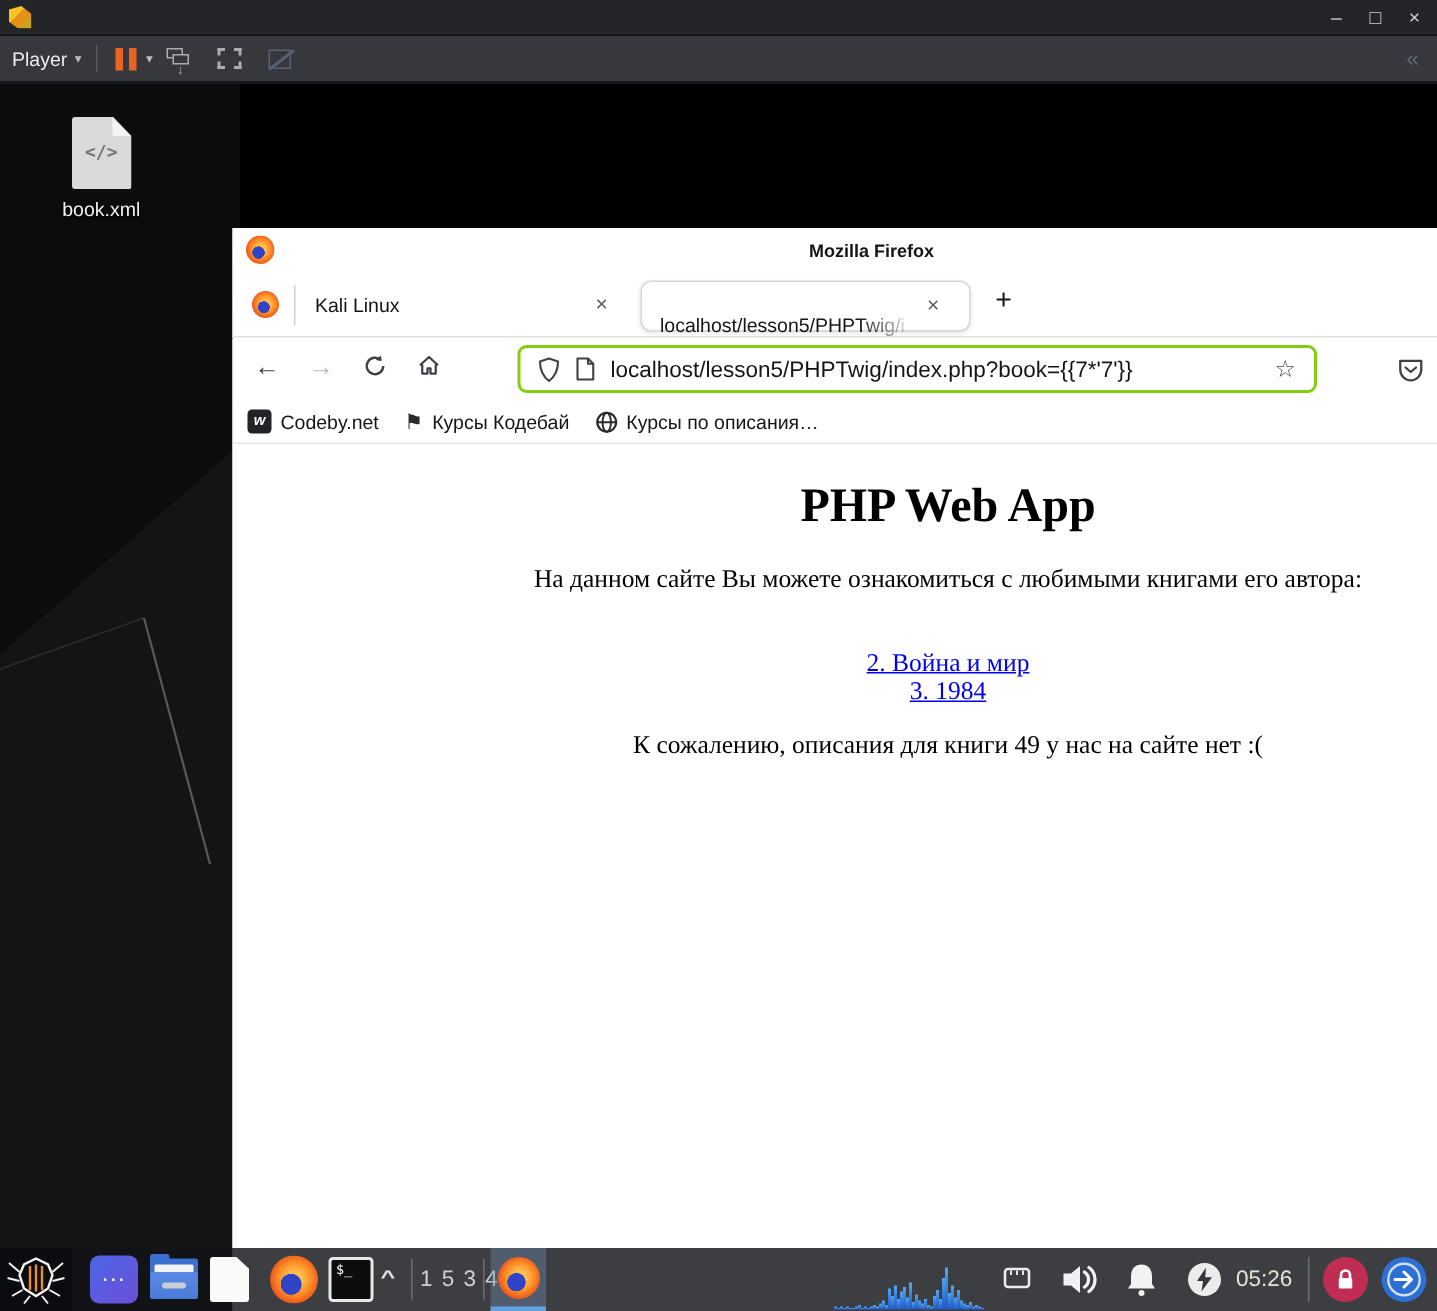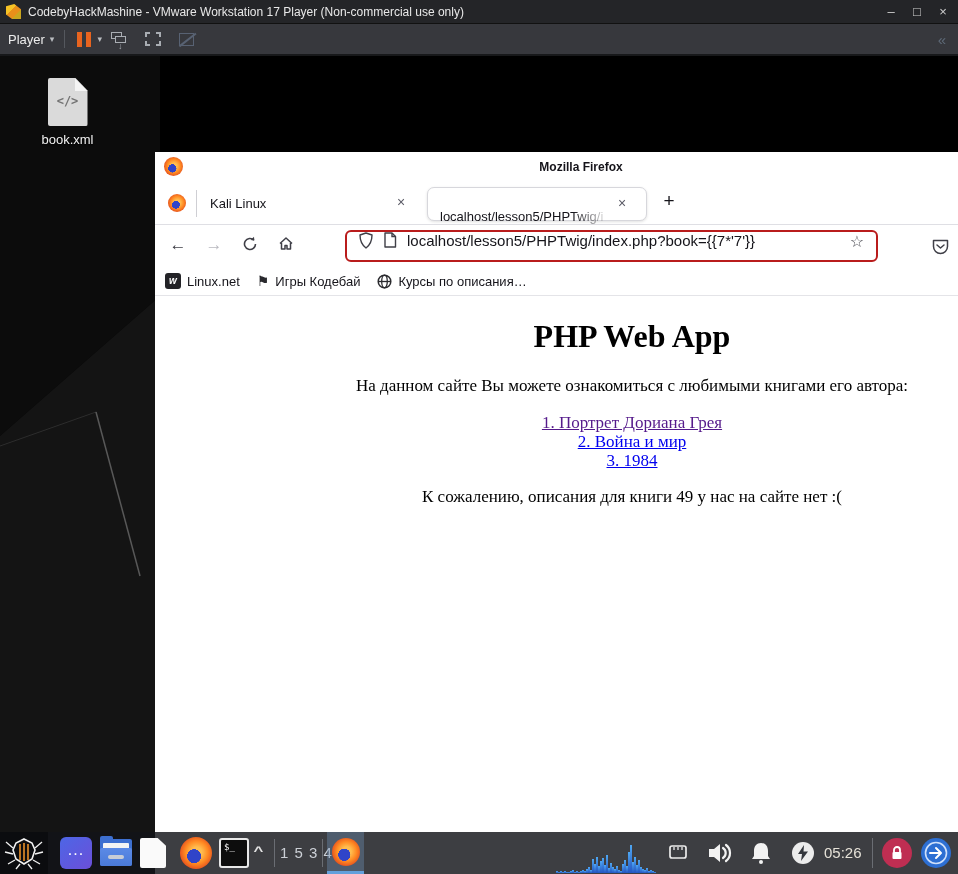--- a/index.html
+++ b/index.html
@@ -65,21 +65,21 @@
       -webkit-mask-image:linear-gradient(90deg,#000 78%,transparent 100%); mask-image:linear-gradient(90deg,#000 78%,transparent 100%);margin-top:13px; }
   .tab2-close { left:190px; top:7px; position:absolute; font-size:14px; color:#5b5b66; }
   .newtab-btn { position:absolute; left:502px; top:8px; font-size:19px; color:#15141a; font-weight:300; width:24px; text-align:center; }
 
   .ff-navbar { position:absolute; left:0; top:74px; width:100%; height:41px; background:#fff; }
   .nav-btn { position:absolute; top:9px; font-size:17px; color:#3f3f47; width:22px; text-align:center; }
   .nav-back { left:12px; }
   .nav-fwd { left:48px; color:#b8b8bf; }
   .nav-reload { left:84px; top:10px; }
   .nav-home { left:120px; top:10px; }
-  .urlbar { position:absolute; left:190px; top:4px; width:533px; height:32px; background:#fff; border:2px solid #b91c1c; border-radius:6px; display:flex; }
+  .urlbar { position:absolute; left:190px; top:4px; width:533px; height:32px; background:#fff; border:2px solid #84cc16; border-radius:6px; display:flex; align-items:center; }
   .url-shield { margin-left:11px; }
   .url-page { margin-left:9px; }
   .url-text { margin-left:10px; font-size:15px; color:#15141a; white-space:nowrap; }
   .url-star { margin-left:auto; margin-right:12px; font-size:16px; color:#4a4a52; }
   .pocket { position:absolute; left:776px; top:11px; }
 
   .ff-bookmarks { position:absolute; left:0; top:115px; width:100%; height:29px; background:#fff; border-bottom:1px solid #e4e4e8; display:flex; align-items:center; padding-left:10px; gap:17px; }
   .bm-item { display:flex; align-items:center; gap:6px; font-size:13px; color:#15141a; }
   .bm-codeby { width:16px; height:16px; background:#232327; border-radius:3px; color:#fff; font-size:10px; font-weight:bold; font-style:italic; text-align:center; line-height:16px; }
   .bm-flag { font-size:14px; color:#2a2a2e; line-height:16px; }
@@ -121,21 +121,20 @@
   .tb-pow { left:791px; top:9px; }
   .clock { left:824px; top:12px; color:#e6e2d8; font-size:15px; }
   .lock-circle { left:882px; top:6px; width:30px; height:30px; border-radius:50%; background:#bf2e52; display:flex; align-items:center; justify-content:center; }
   .go-circle { left:921px; top:6px; width:30px; height:30px; border-radius:50%; background:#2d6fd3; display:flex; align-items:center; justify-content:center; }
 </style>
 </head>
 <body>
 
 <div class="vm-titlebar">
   <div class="vm-logo"></div>
-  <div class="vm-title">CodebyHackMashine - VMware Workstation 17 Player (Non-commercial use only)</div>
   <div class="vm-controls">
     <div class="vm-ctl">–</div>
     <div class="vm-ctl">□</div>
     <div class="vm-ctl">×</div>
   </div>
 </div>
 
 <div class="vm-toolbar">
   <div class="vm-player">
     <span>Player</span>
@@ -225,42 +224,42 @@
       <svg width="19" height="19" viewBox="0 0 19 19">
           <path d="M2.5 3.5h14v6a7 7 0 0 1-14 0Z" fill="none" stroke="#3f3f47" stroke-width="1.5" stroke-linejoin="round"></path>
           <path d="M6 8l3.5 3L13 8" fill="none" stroke="#3f3f47" stroke-width="1.5" stroke-linecap="round" stroke-linejoin="round"></path>
         </svg>
     </div>
   </div>
 
   <div class="ff-bookmarks">
     <div class="bm-item">
       <span class="bm-codeby">w</span>
-      <span>Linux.net</span>
+      <span>Codeby.net</span>
     </div>
     <div class="bm-item">
       <span class="bm-flag">⚑</span>
-      <span>Игры Кодебай</span>
+      <span>Курсы Кодебай</span>
     </div>
     <div class="bm-item">
       <svg width="15" height="15" viewBox="0 0 15 15">
           <circle cx="7.5" cy="7.5" r="6.3" fill="none" stroke="#2a2a2e" stroke-width="1.5"></circle>
           <ellipse cx="7.5" cy="7.5" rx="2.8" ry="6.3" fill="none" stroke="#2a2a2e" stroke-width="1.3"></ellipse>
           <line x1="1.2" y1="7.5" x2="13.8" y2="7.5" stroke="#2a2a2e" stroke-width="1.3"></line>
         </svg>
       <span>Курсы по описания…</span>
     </div>
   </div>
 
   <div class="ff-content">
     <div class="page-doc">
       <h1>PHP Web App</h1>
       <p>На данном сайте Вы можете ознакомиться с любимыми книгами его автора:</p>
       <p class="links">
-        <a class="visited">1. Портрет Дориана Грея</a><br>
+        <br>
         <a class="unvisited">2. Война и мир</a><br>
         <a class="unvisited">3. 1984</a>
       </p>
       <p>К сожалению, описания для книги 49 у нас на сайте нет :(</p>
     </div>
   </div>
 </div>
 
 <div class="taskbar">
   <div class="tb kali-btn">

